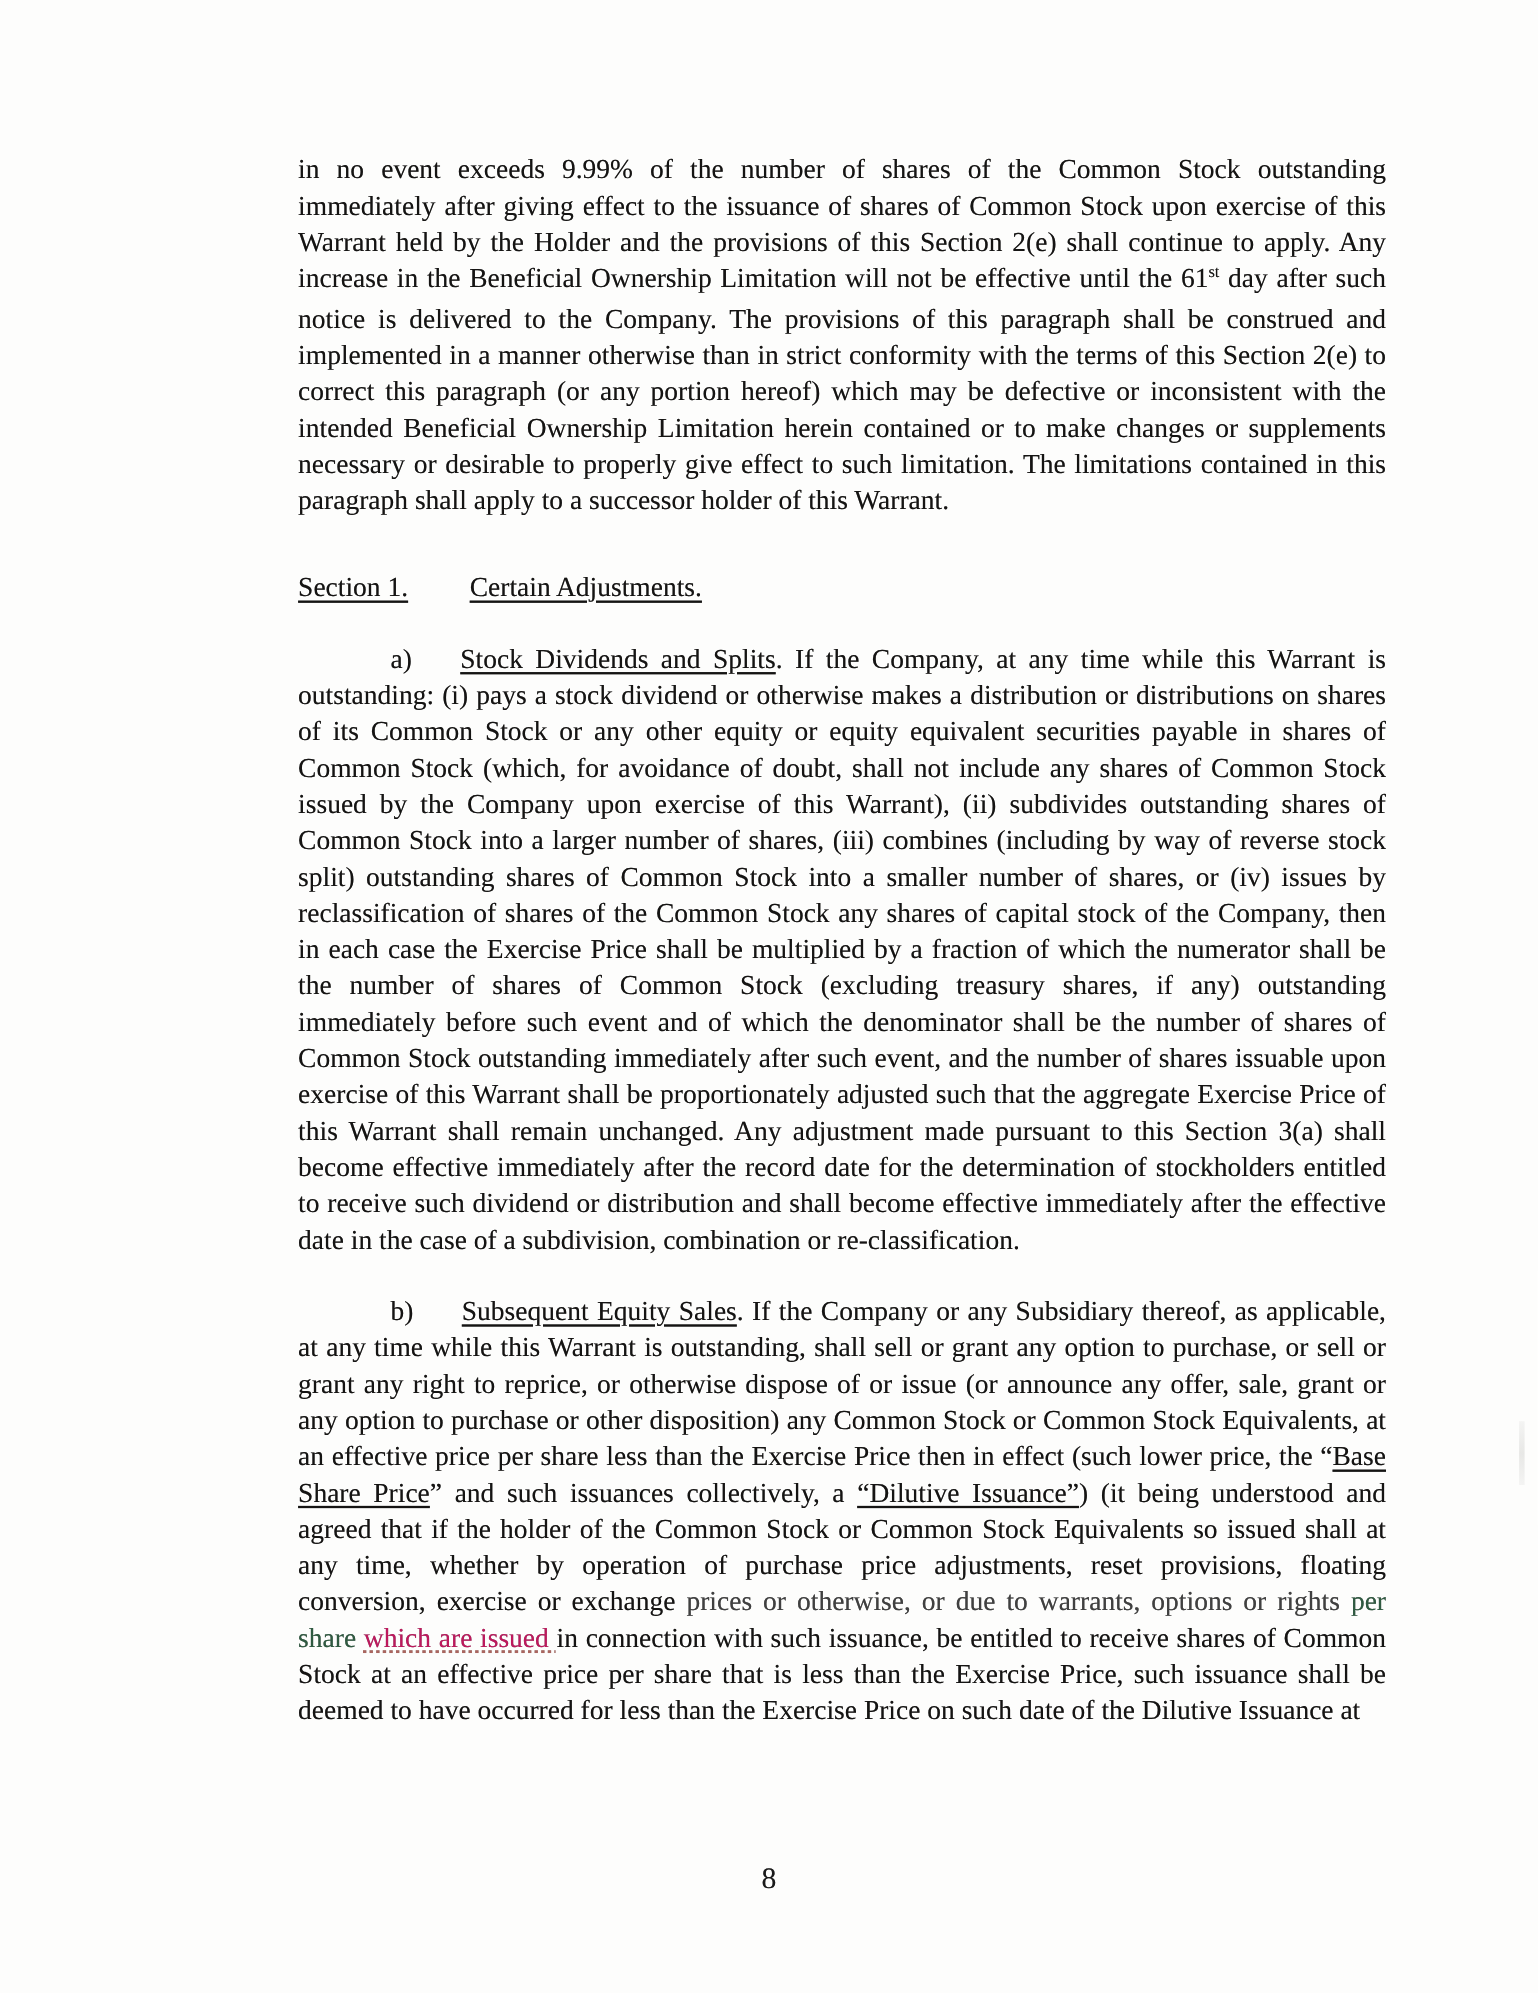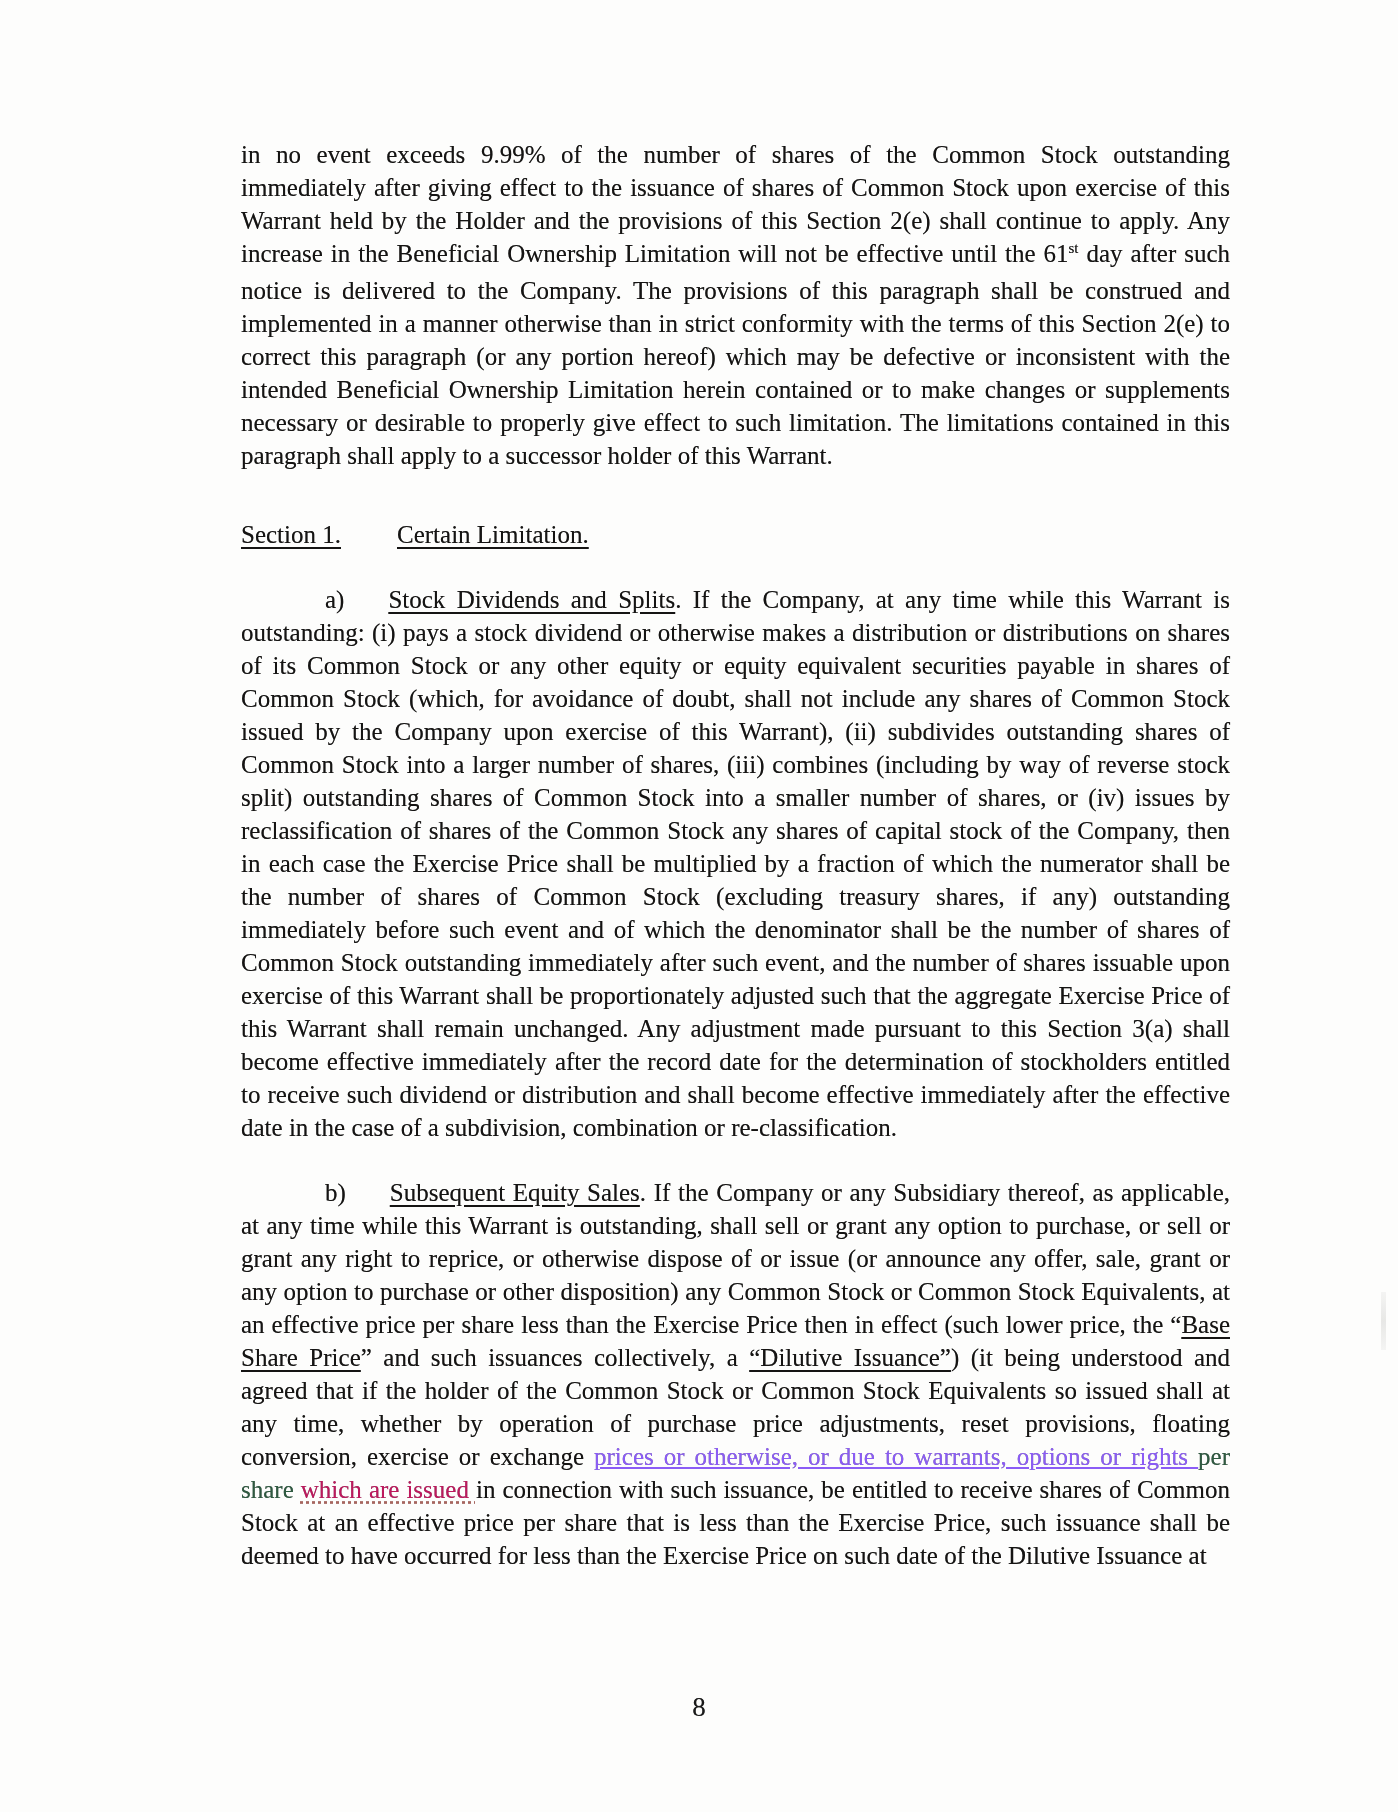--- a/index.html
+++ b/index.html
@@ -13,21 +13,21 @@
     height: 1812px;
     background: #fdfdfc;
     font-family: "Liberation Serif", serif;
     color: #151413;
     overflow: hidden;
     text-shadow: 0 0 0.5px rgba(10,10,10,0.5);
   }
   .content {
     position: absolute;
     top: 138px;
-    left: 241px;
+    left: 271px;
     width: 989px;
   }
   .content p {
     margin: 0;
     font-size: 25px;
     line-height: 33px;
     text-align: justify;
     text-align-last: left;
   }
   .p1 { margin-left: 82px; }
@@ -44,21 +44,21 @@
   .plabel { padding-left: 84px; }
   .tab { display: inline-block; width: 44px; }
   .tab-lg { display: inline-block; width: 56px; }
   .sup {
     font-size: 15px;
     position: relative;
     top: -9px;
     letter-spacing: 0;
   }
   
-  .art-blue { color: #8b5cf6; text-decoration: underline; }
+  .art-blue { color: #404040; }
   .art-green-dark { color: #2f5a41; }
   .art-green-faded {
     color: #be185d;
     text-decoration: underline dotted;
     text-decoration-color: rgba(190, 85, 75, 0.65);
     text-underline-offset: 3px;
   }
   .pagenum {
     position: absolute;
     top: 1692px;
@@ -79,21 +79,21 @@
   }
 </style>
 </head>
 <body>
 
 <div class="sheet">
   <div class="content">
 
     <p class="p1"><span>in no event exceeds 9.99% of the number of shares of the Common Stock outstanding immediately after giving effect to the issuance of shares of Common Stock upon exercise of this Warrant held by the Holder and the provisions of this Section 2(e) shall continue to apply.  Any increase in the Beneficial Ownership Limitation will not be effective until the 61</span><span class="sup">st</span><span> day after such notice is delivered to the Company. The provisions of this paragraph shall be construed and implemented in a manner otherwise than in strict conformity with the terms of this Section 2(e) to correct this paragraph (or any portion hereof) which may be defective or inconsistent with the intended Beneficial Ownership Limitation herein contained or to make changes or supplements necessary or desirable to properly give effect to such limitation. The limitations contained in this paragraph shall apply to a successor holder of this Warrant.</span></p>
 
-    <p class="heading-par"><span class="u">Section 1.</span><span class="tab-lg"></span><span class="u">Certain Limitation.</span></p>
+    <p class="heading-par"><span class="u">Section 1.</span><span class="tab-lg"></span><span class="u">Certain Adjustments.</span></p>
 
     <p class="par"><span class="plabel">a)</span><span class="tab"></span><span class="u">Stock Dividends and Splits</span><span>. If the Company, at any time while this Warrant is outstanding: (i) pays a stock dividend or otherwise makes a distribution or distributions on shares of its Common Stock or any other equity or equity equivalent securities payable in shares of Common Stock (which, for avoidance of doubt, shall not include any shares of Common Stock issued by the Company upon exercise of this Warrant), (ii) subdivides outstanding shares of Common Stock into a larger number of shares, (iii) combines (including by way of reverse stock split) outstanding shares of Common Stock into a smaller number of shares, or (iv) issues by reclassification of shares of the Common Stock any shares of capital stock of the Company, then in each case the Exercise Price shall be multiplied by a fraction of which the numerator shall be the number of shares of Common Stock (excluding treasury shares, if any) outstanding immediately before such event and of which the denominator shall be the number of shares of Common Stock outstanding immediately after such event, and the number of shares issuable upon exercise of this Warrant shall be proportionately adjusted such that the aggregate Exercise Price of this Warrant shall remain unchanged.  Any adjustment made pursuant to this Section 3(a) shall become effective immediately after the record date for the determination of stockholders entitled to receive such dividend or distribution and shall become effective immediately after the effective date in the case of a subdivision, combination or re-classification.</span></p>
 
     <p class="par"><span class="plabel">b)</span><span class="tab"></span><span class="u">Subsequent Equity Sales</span><span>.  If the Company or any Subsidiary thereof, as applicable, at any time while this Warrant is outstanding, shall sell or grant any option to purchase, or sell or grant any right to reprice, or otherwise dispose of or issue (or announce any offer, sale, grant or any option to purchase or other disposition) any Common Stock or Common Stock Equivalents, at an effective price per share less than the Exercise Price then in effect (such lower price, the “</span><span class="u">Base Share Price</span><span>” and such issuances collectively, a </span><span class="u">“Dilutive Issuance”</span><span>) (it being understood and agreed that if the holder of the Common Stock or Common Stock Equivalents so issued shall at any time, whether by operation of purchase price adjustments, reset provisions, floating conversion, exercise or exchange </span><span class="art-blue">prices or otherwise, or due to warrants, options or rights </span><span class="art-green-dark">per share </span><span class="art-green-faded">which are issued </span><span>in connection with such issuance, be entitled to receive shares of Common Stock at an effective price per share that is less than the Exercise Price, such issuance shall be deemed to have occurred for less than the Exercise Price on such date of the Dilutive Issuance at</span></p>
 
   </div>
 
   <div class="pagenum">8</div>
 
   <div class="scan-line"></div>

